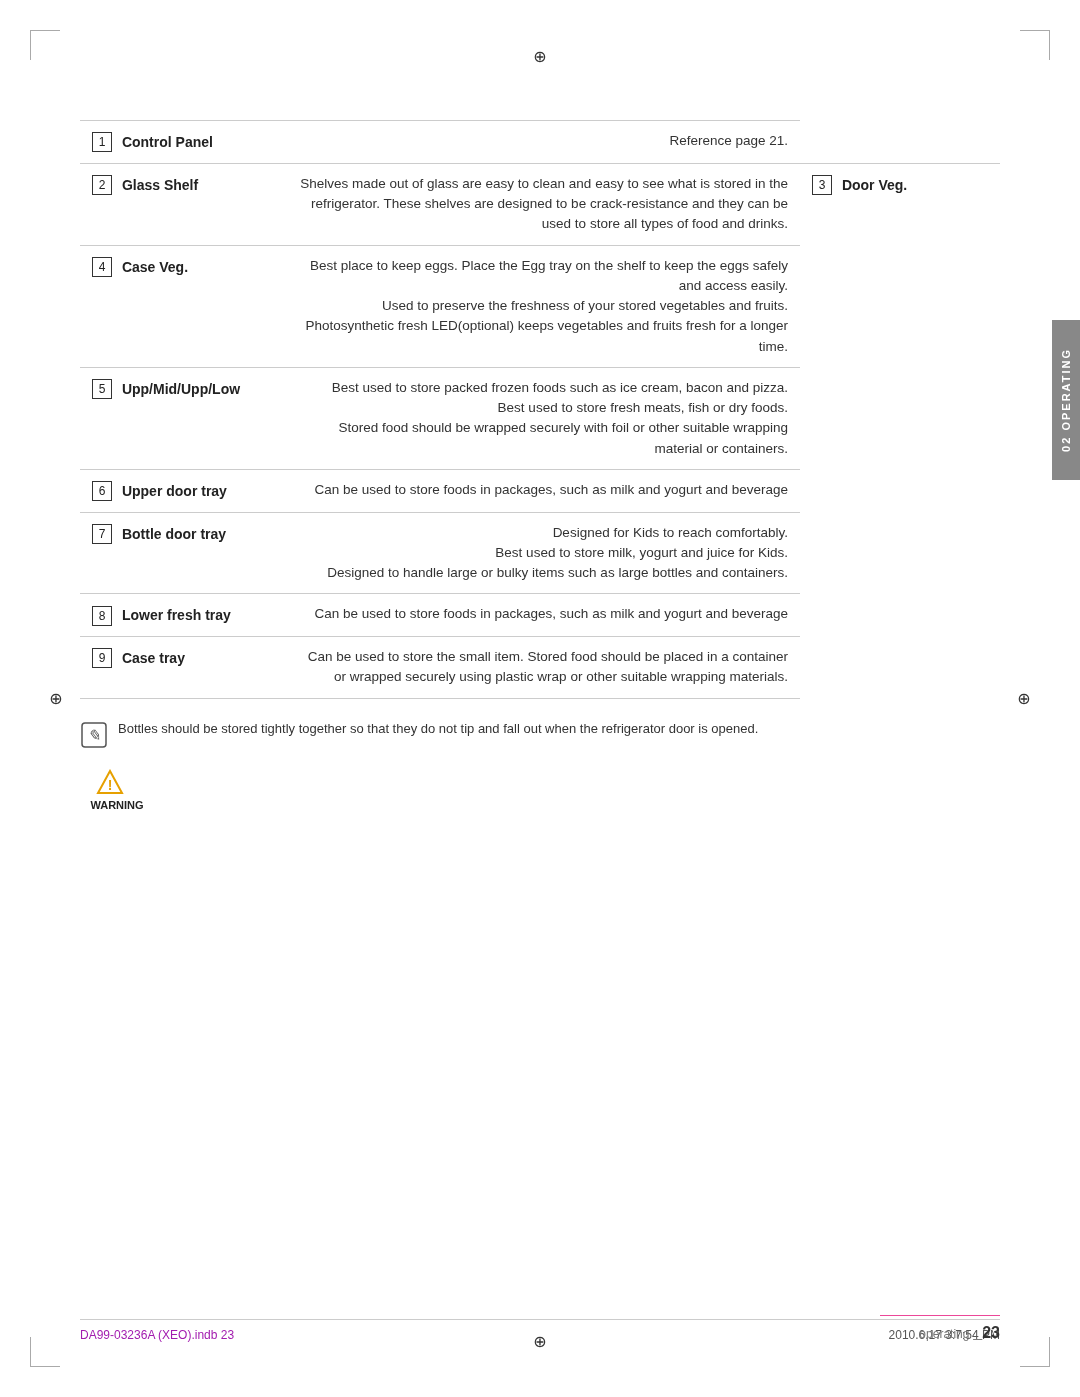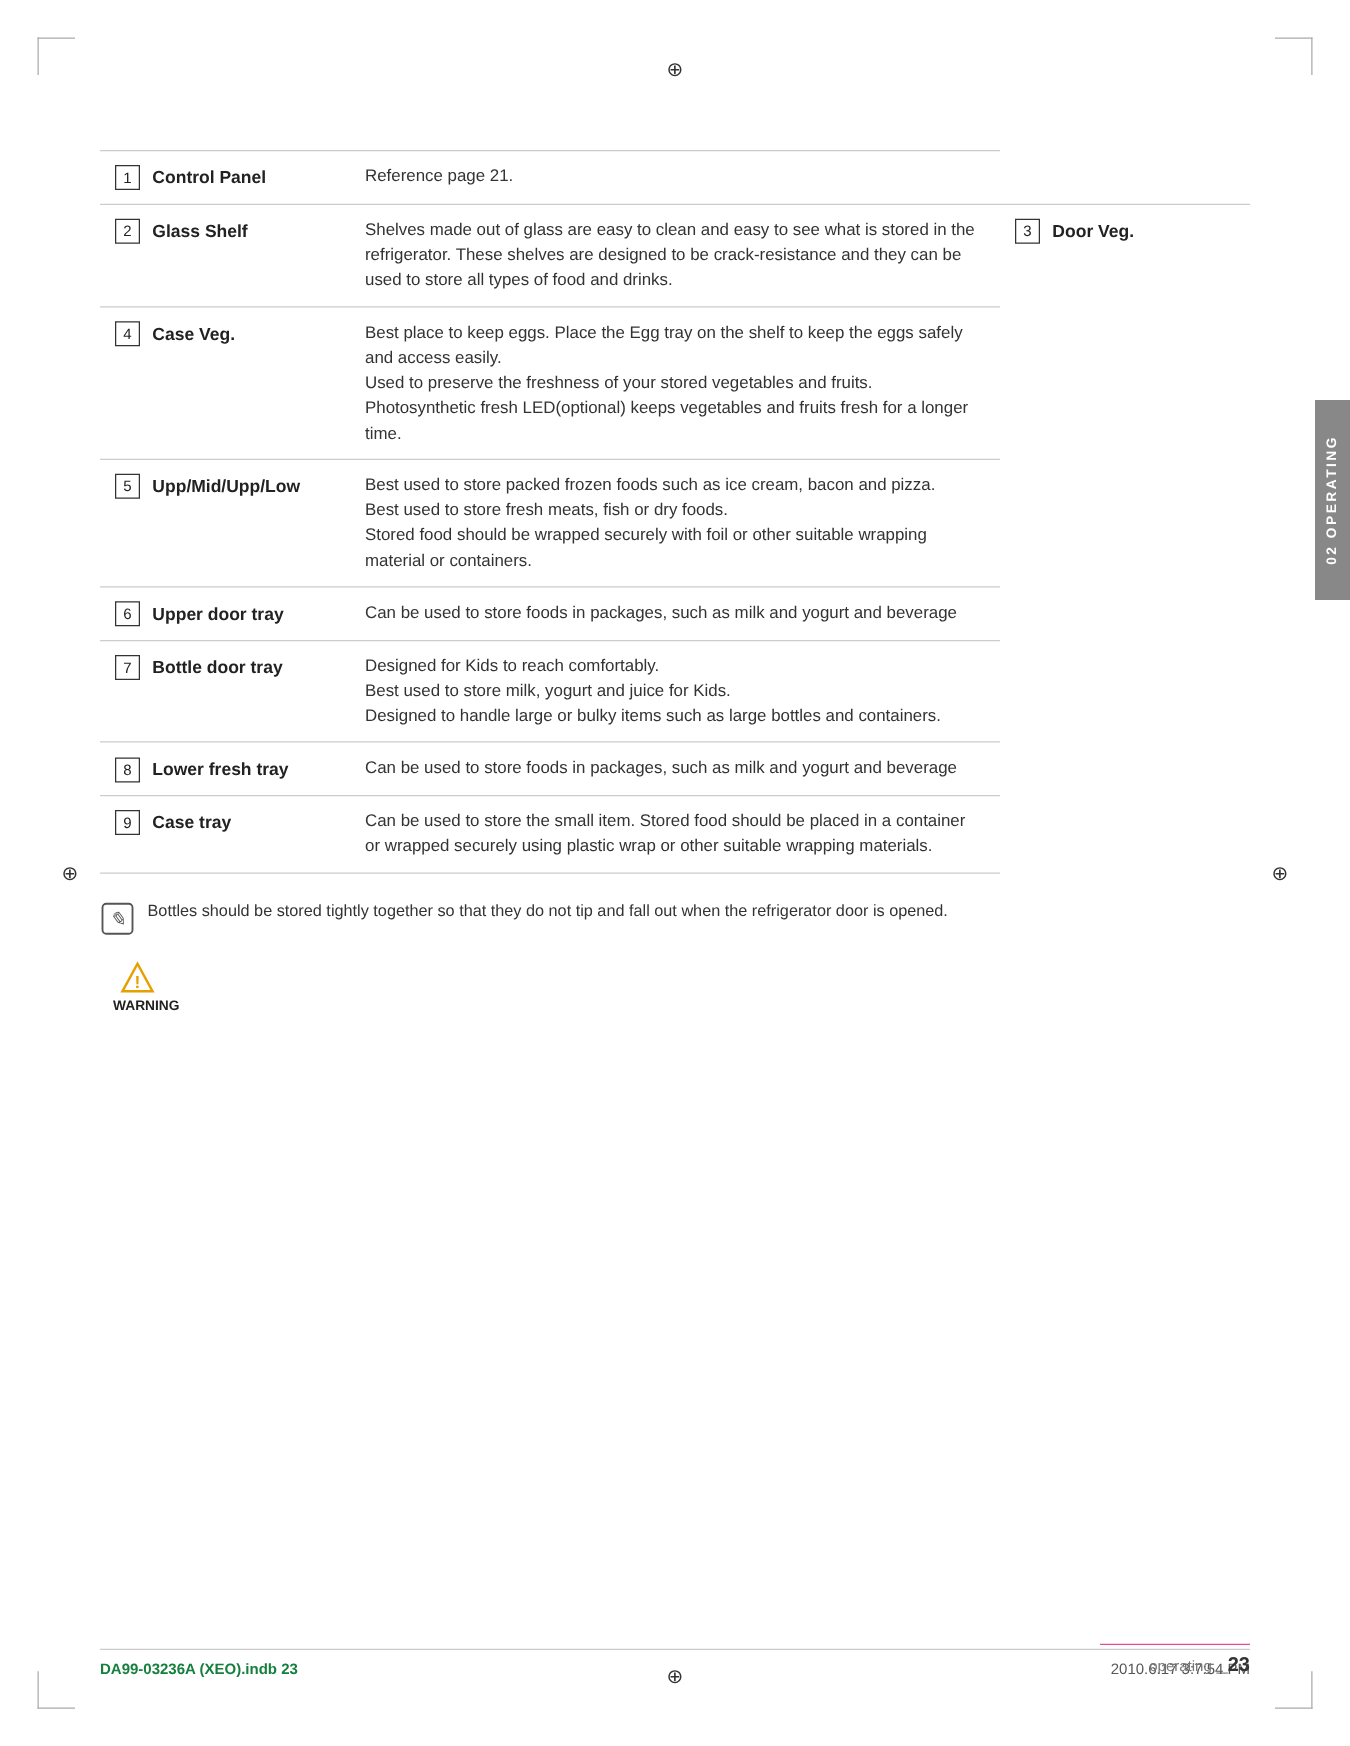--- a/index.html
+++ b/index.html
@@ -110,20 +110,21 @@
     .item-label {
       font-weight: bold;
       font-size: 14px;
       vertical-align: middle;
     }
 
     .item-desc {
       font-size: 13.5px;
       color: #333;
       line-height: 1.55;
+      text-align: right;
     }
 
     
     .note-section {
       margin-top: 20px;
       display: flex;
       align-items: flex-start;
       gap: 10px;
       margin-bottom: 20px;
     }
@@ -184,22 +185,21 @@
       right: 80px;
       display: flex;
       justify-content: space-between;
       align-items: center;
       border-top: 1px solid #ccc;
       padding-top: 8px;
     }
 
     .footer-left {
       font-size: 12px;
-      color: #15803d;
-      font-weight: bold;
+      color: #a21caf;
     }
 
     .footer-right {
       font-size: 12px;
       color: #555;
     }
 
     .operating-text {
       font-size: 12px;
       color: #777;

